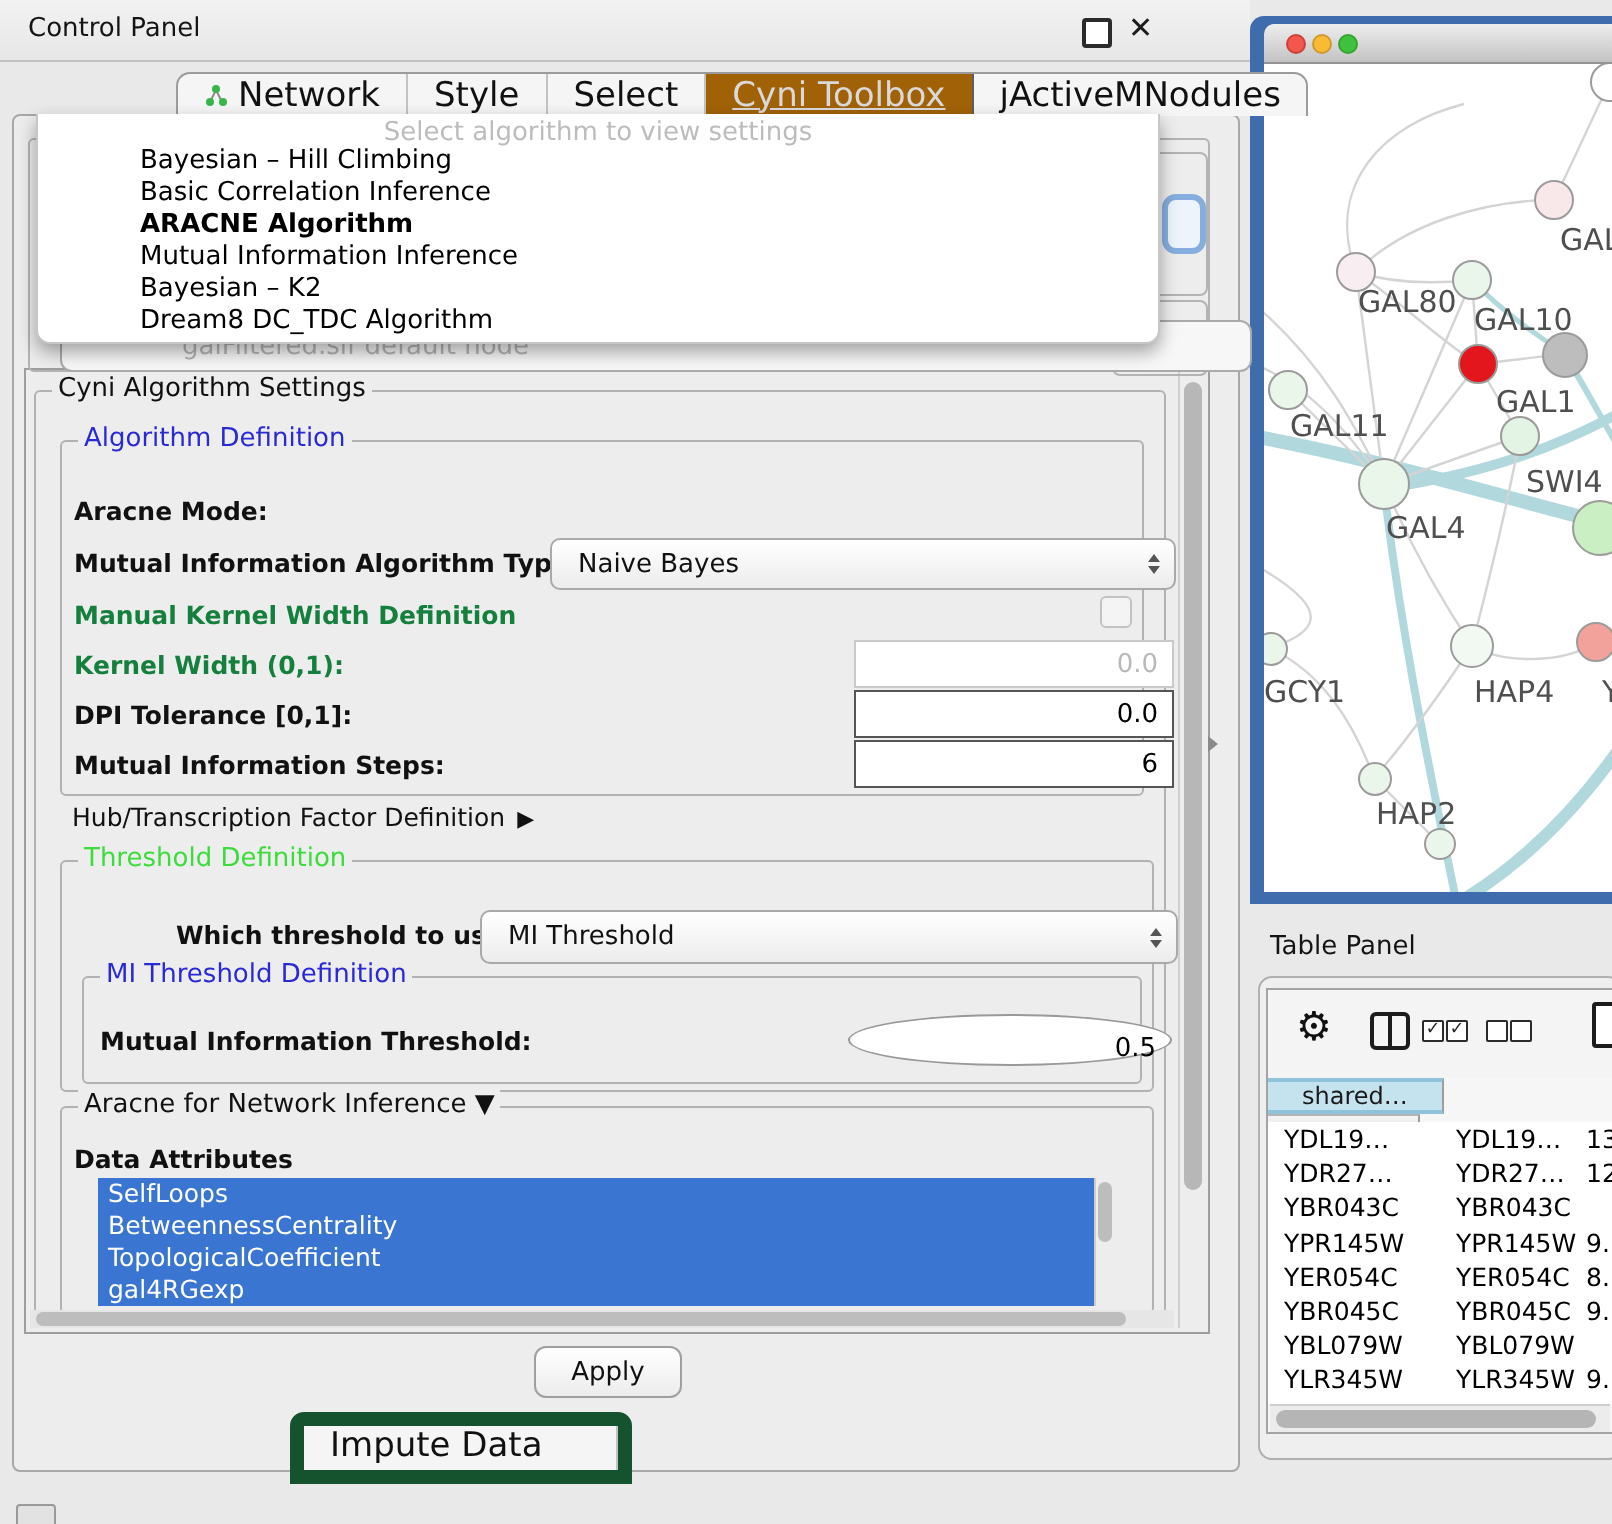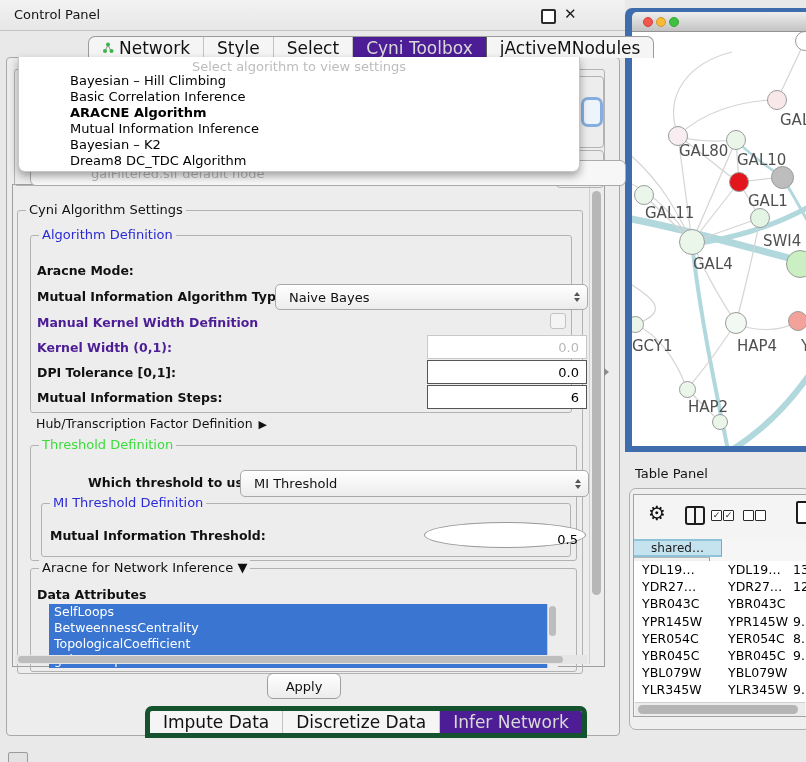--- a/index.html
+++ b/index.html
@@ -7,43 +7,43 @@
     font-family:"DejaVu Sans","Liberation Sans",sans-serif;color:#1a1a1a;}
   
   .cp-titlebar{position:absolute;left:0;top:0;width:625px;height:30px;background:linear-gradient(#f2f2f2,#e7e7e7);border-bottom:1px solid #c2c2c2;}
   .cp-title{position:absolute;left:14px;top:7px;font-size:13px;color:#141414;}
   .float-icon{position:absolute;left:541px;top:9px;width:11px;height:11px;border:2px solid #2b2b2b;border-radius:2px;background:#fff;}
   .close-icon{position:absolute;left:564px;top:5px;font-size:15px;font-weight:bold;color:#1c1c1c;}
   
   .tab-strip{position:absolute;left:88px;top:36px;height:21px;display:flex;border:1px solid #9b9b9b;border-bottom:none;border-radius:7px 7px 0 0;background:#f5f5f5;overflow:hidden;z-index:5;}
   .tab{display:flex;align-items:center;gap:5px;padding:0 13px;font-size:17px;color:#111;border-right:1px solid #c3c3c3;white-space:nowrap;}
   .tab:last-child{border-right:none;}
-  .tab.selected{background:#4c1d95;color:#d9d9d9;border-right-color:#5e5e5e;}
-  .bottom-strip{position:absolute;left:145px;top:706px;height:22px;display:flex;border:5px solid #14532d;border-radius:7px 7px 0 0;background:#f5f5f5;overflow:hidden;z-index:6;}
+  .tab.selected{background:#a16207;color:#d9d9d9;border-right-color:#5e5e5e;text-decoration:underline;}
+  .bottom-strip{position:absolute;left:145px;top:706px;height:22px;display:flex;border:7px solid #14532d;border-radius:7px 7px 0 0;background:#f5f5f5;overflow:hidden;z-index:6;flex-direction:column;}
   
   .content-box{position:absolute;left:6px;top:57px;width:612px;height:677px;border:1px solid #a8a8a8;border-radius:4px;background:#ededed;}
   
   .hid-group{position:absolute;left:14px;top:69px;width:589px;height:115px;border:1px solid #b3b3b3;border-radius:3px;z-index:1;}
   .hid-box1{position:absolute;left:556px;top:76px;width:46px;height:70px;border:1px solid #b3b3b3;border-radius:4px;z-index:1;}
   .hid-box2{position:absolute;left:556px;top:150px;width:46px;height:36px;border:1px solid #b3b3b3;border-radius:4px;z-index:1;}
   .hid-focus{position:absolute;left:581px;top:97px;width:16px;height:24px;border:3px solid #85aede;border-radius:7px;background:#eef4fb;z-index:2;}
   .hid-combo{position:absolute;left:30px;top:160px;width:534px;height:24px;border:1px solid #aaa;border-radius:6px;background:#f7f7f7;z-index:1;font-size:13px;color:#b5b5b5;display:flex;align-items:center;padding-left:60px;}
   
   .popup{position:absolute;left:18px;top:57px;width:560px;height:114px;background:#fff;border:1px solid #c6c6c6;border-top:none;border-radius:0 0 7px 7px;box-shadow:0 4px 9px rgba(0,0,0,.35);z-index:30;}
   .popup-placeholder{position:absolute;left:0;top:2px;width:100%;text-align:center;font-size:13px;color:#bcbcbc;}
   .popup-item{position:absolute;left:3px;font-size:13px;color:#000;height:16px;line-height:16px;margin-left:48px;}
   .popup-item.bold{font-weight:bold;}
   
   .settings{position:absolute;left:12px;top:184px;width:591px;height:481px;border:1px solid #9e9e9e;background:#ededed;}
   .groupbox{position:absolute;border:1px solid #b2b2b2;border-radius:3px;}
   .legend{position:absolute;top:-9px;left:8px;background:#ededed;padding:0 3px;font-size:13px;color:#111;white-space:nowrap;}
   .legend.blue{color:#2a2ad4;}
   .legend.green{color:#3ddc3d;}
   .lbl{position:absolute;font-size:12.5px;font-weight:bold;color:#111;white-space:nowrap;}
-  .lbl.gray{color:#4c1d95;}
+  .lbl.gray{color:#15803d;}
   .combo{position:absolute;background:linear-gradient(#ffffff,#ececec);border:1px solid #a9a9a9;border-radius:5px;font-size:13px;color:#111;display:flex;align-items:center;padding-left:13px;}
   .arrows{position:absolute;right:7px;top:50%;transform:translateY(-50%);display:flex;flex-direction:column;gap:2px;}
   .tri-up{width:0;height:0;border-left:3.5px solid transparent;border-right:3.5px solid transparent;border-bottom:4px solid #555;}
   .tri-down{width:0;height:0;border-left:3.5px solid transparent;border-right:3.5px solid transparent;border-top:4px solid #555;}
   .tfield{position:absolute;background:#fff;border:1px solid #555;font-size:13px;color:#000;display:flex;align-items:center;justify-content:flex-end;padding:0 7px;}
   .tfield.disabled{border:1px solid #c9c9c9;color:#b9b9b9;}
   .tfield.light{border:1px solid #999;}
   .checkbox{position:absolute;width:14px;height:14px;border:1px solid #c2c2c2;border-radius:3px;background:#f4f4f4;}
   .expander{position:absolute;font-size:12.5px;color:#111;white-space:nowrap;}
   .expander .arrow{font-size:11px;margin-left:6px;}
@@ -141,21 +141,21 @@
     <div class="popup-item" style="top:16px">Bayesian – Hill Climbing</div>
     <div class="popup-item" style="top:32px">Basic Correlation Inference</div>
     <div class="popup-item bold" style="top:48px">ARACNE Algorithm</div>
     <div class="popup-item" style="top:64px">Mutual Information Inference</div>
     <div class="popup-item" style="top:80px">Bayesian – K2</div>
     <div class="popup-item" style="top:96px">Dream8 DC_TDC Algorithm</div>
   </div>
 
   <div class="settings">
 
-    <div class="groupbox" style="left:4px;top:25px;width:564px;height:462px;">
+    <div class="groupbox" style="left:4px;top:10px;width:564px;height:462px;">
       <span class="legend">Cyni Algorithm Settings</span>
 
       <div class="groupbox" style="left:12px;top:24px;width:540px;height:176px;">
         <span class="legend blue">Algorithm Definition</span>
         <span class="lbl" style="left:6px;top:27px;">Aracne Mode:</span>
         <span class="lbl" style="left:6px;top:53px;">Mutual Information Algorithm Type:</span>
         <div class="combo" style="left:244px;top:48px;width:298px;height:24px;">
           <span>Naive Bayes</span>
           <span class="arrows">
               <span class="tri-up"></span>

